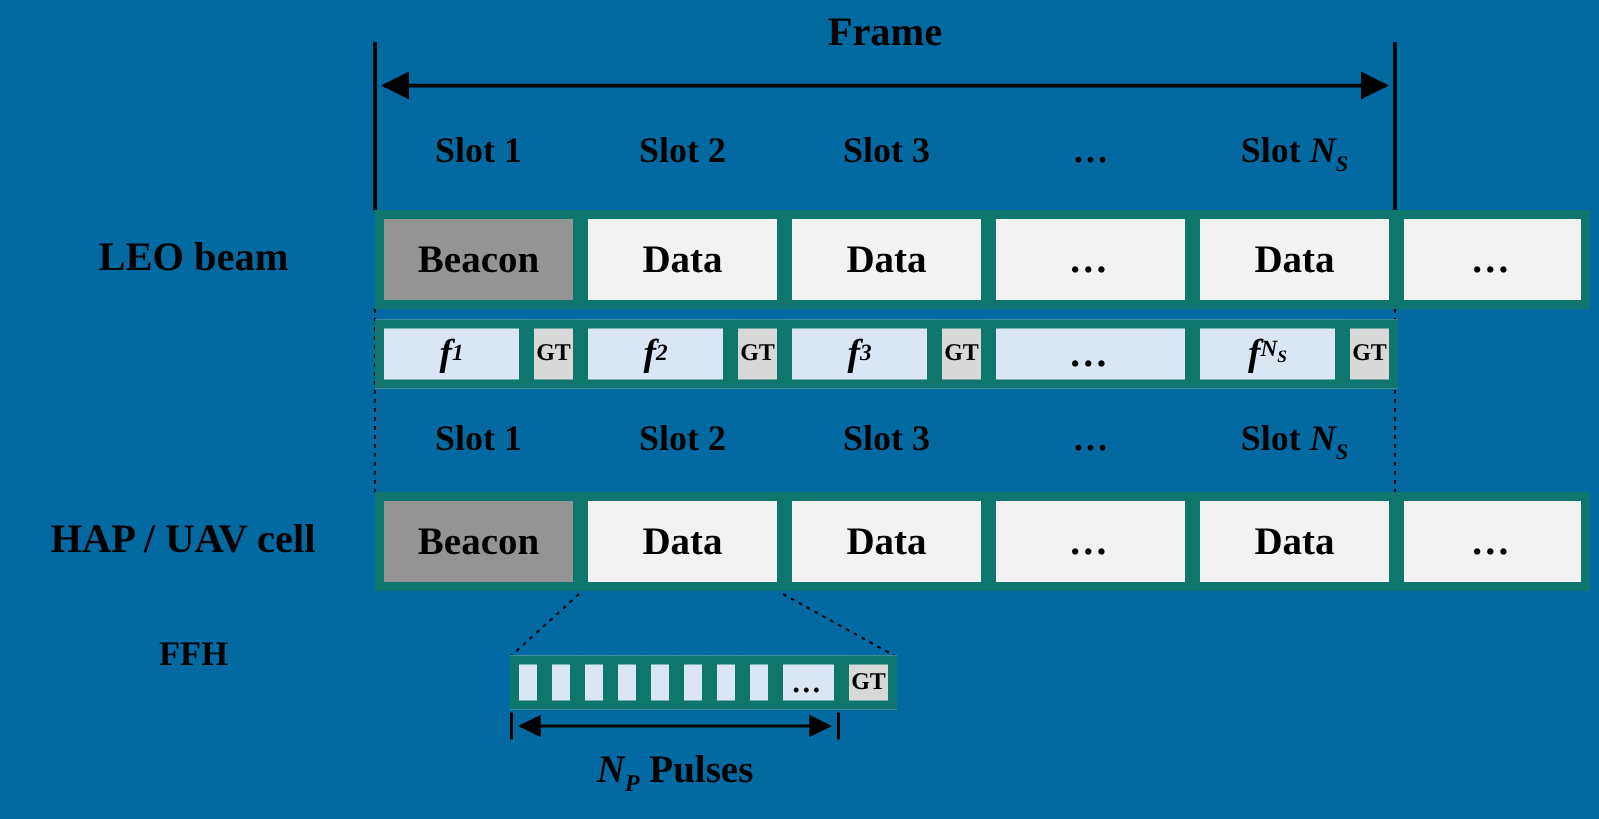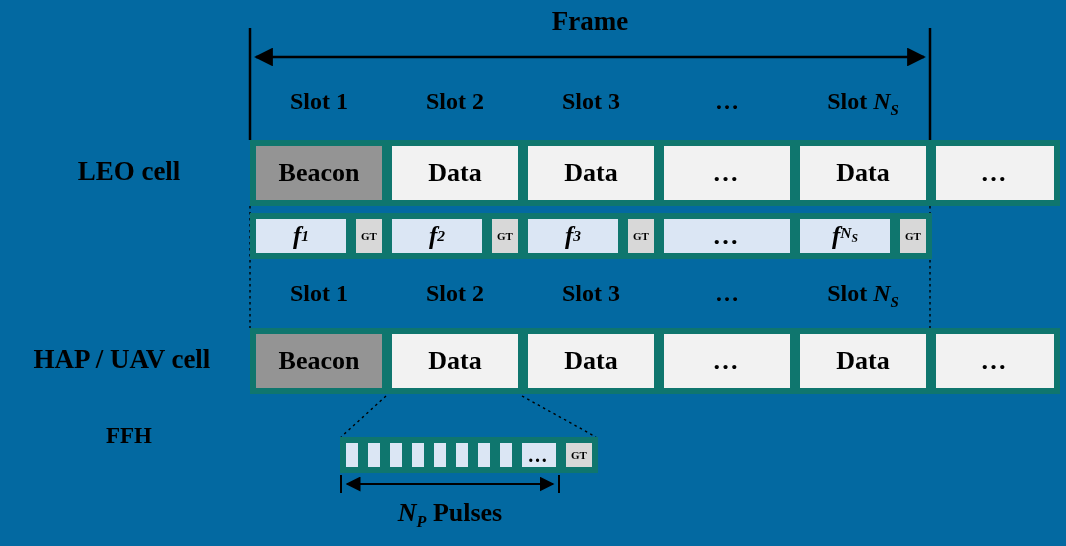--- a/index.html
+++ b/index.html
@@ -12,21 +12,21 @@
   .cell {
     position:absolute; border:6px solid #0f766e;
     display:flex; align-items:center; justify-content:center;
     background:#fff;
   }
   .row-leo  { top:140px; height:66px; font-size:26px; }
   .row-sfh  { top:213px; height:46px; }
   .row-hap  { top:328px; height:66px; font-size:26px; }
   .row-ffh  { top:437px; height:36px; }
   .fcell    { font-size:25px; font-style:italic; }
-  .gtcell   { font-size:11px; letter-spacing:0; }
+  .gtcell   { font-size:16px; letter-spacing:0; }
   .dots     { letter-spacing:3px; font-size:26px; }
   .slotlabel{
     position:absolute; width:138px; text-align:center; font-size:24px;
   }
   .r1 { top:88px; }
   .r2 { top:280px; }
   .rowlabel { position:absolute; font-size:27px; text-align:center; white-space:nowrap; }
   .frame-label { position:absolute; top:6px; left:250px; width:680px; text-align:center; font-size:27px; }
   .pulselabel { position:absolute; top:498px; left:330px; width:240px; text-align:center; font-size:26px; }
   .base { font-style:italic; }
@@ -61,21 +61,21 @@
   </svg>
 
   <div class="frame-label">Frame</div>
 
   <div class="slotlabel r1" style="left:250px"><span>Slot 1</span><span class="base"></span><sub class="base"></sub></div>
   <div class="slotlabel r1" style="left:386px"><span>Slot 2</span><span class="base"></span><sub class="base"></sub></div>
   <div class="slotlabel r1" style="left:522px"><span>Slot 3</span><span class="base"></span><sub class="base"></sub></div>
   <div class="slotlabel r1" style="left:658px"><span>…</span><span class="base"></span><sub class="base"></sub></div>
   <div class="slotlabel r1" style="left:794px"><span>Slot </span><span class="base">N</span><sub class="base">S</sub></div>
 
-  <div class="rowlabel" style="top:156px; left:20px; width:218px;">LEO cell</div>
+  <div class="rowlabel" style="top:156px; left:20px; width:218px;">LEO beam</div>
   <div class="cell row-leo" style="left: 250px; width: 138px; background: rgb(148, 148, 148);">Beacon</div>
   <div class="cell row-leo" style="left: 386px; width: 138px; background: rgb(242, 242, 242);">Data</div>
   <div class="cell row-leo" style="left: 522px; width: 138px; background: rgb(242, 242, 242);">Data</div>
   <div class="cell row-leo dots" style="left: 658px; width: 138px; background: rgb(242, 242, 242);">…</div>
   <div class="cell row-leo" style="left: 794px; width: 138px; background: rgb(242, 242, 242);">Data</div>
   <div class="cell row-leo dots" style="left: 930px; width: 130px; background: rgb(242, 242, 242);">…</div>
 
   <div class="cell row-sfh fcell" style="left: 250px; width: 102px; background: rgb(219, 230, 244);">
       <span>f</span>
       <sub>1</sub>

